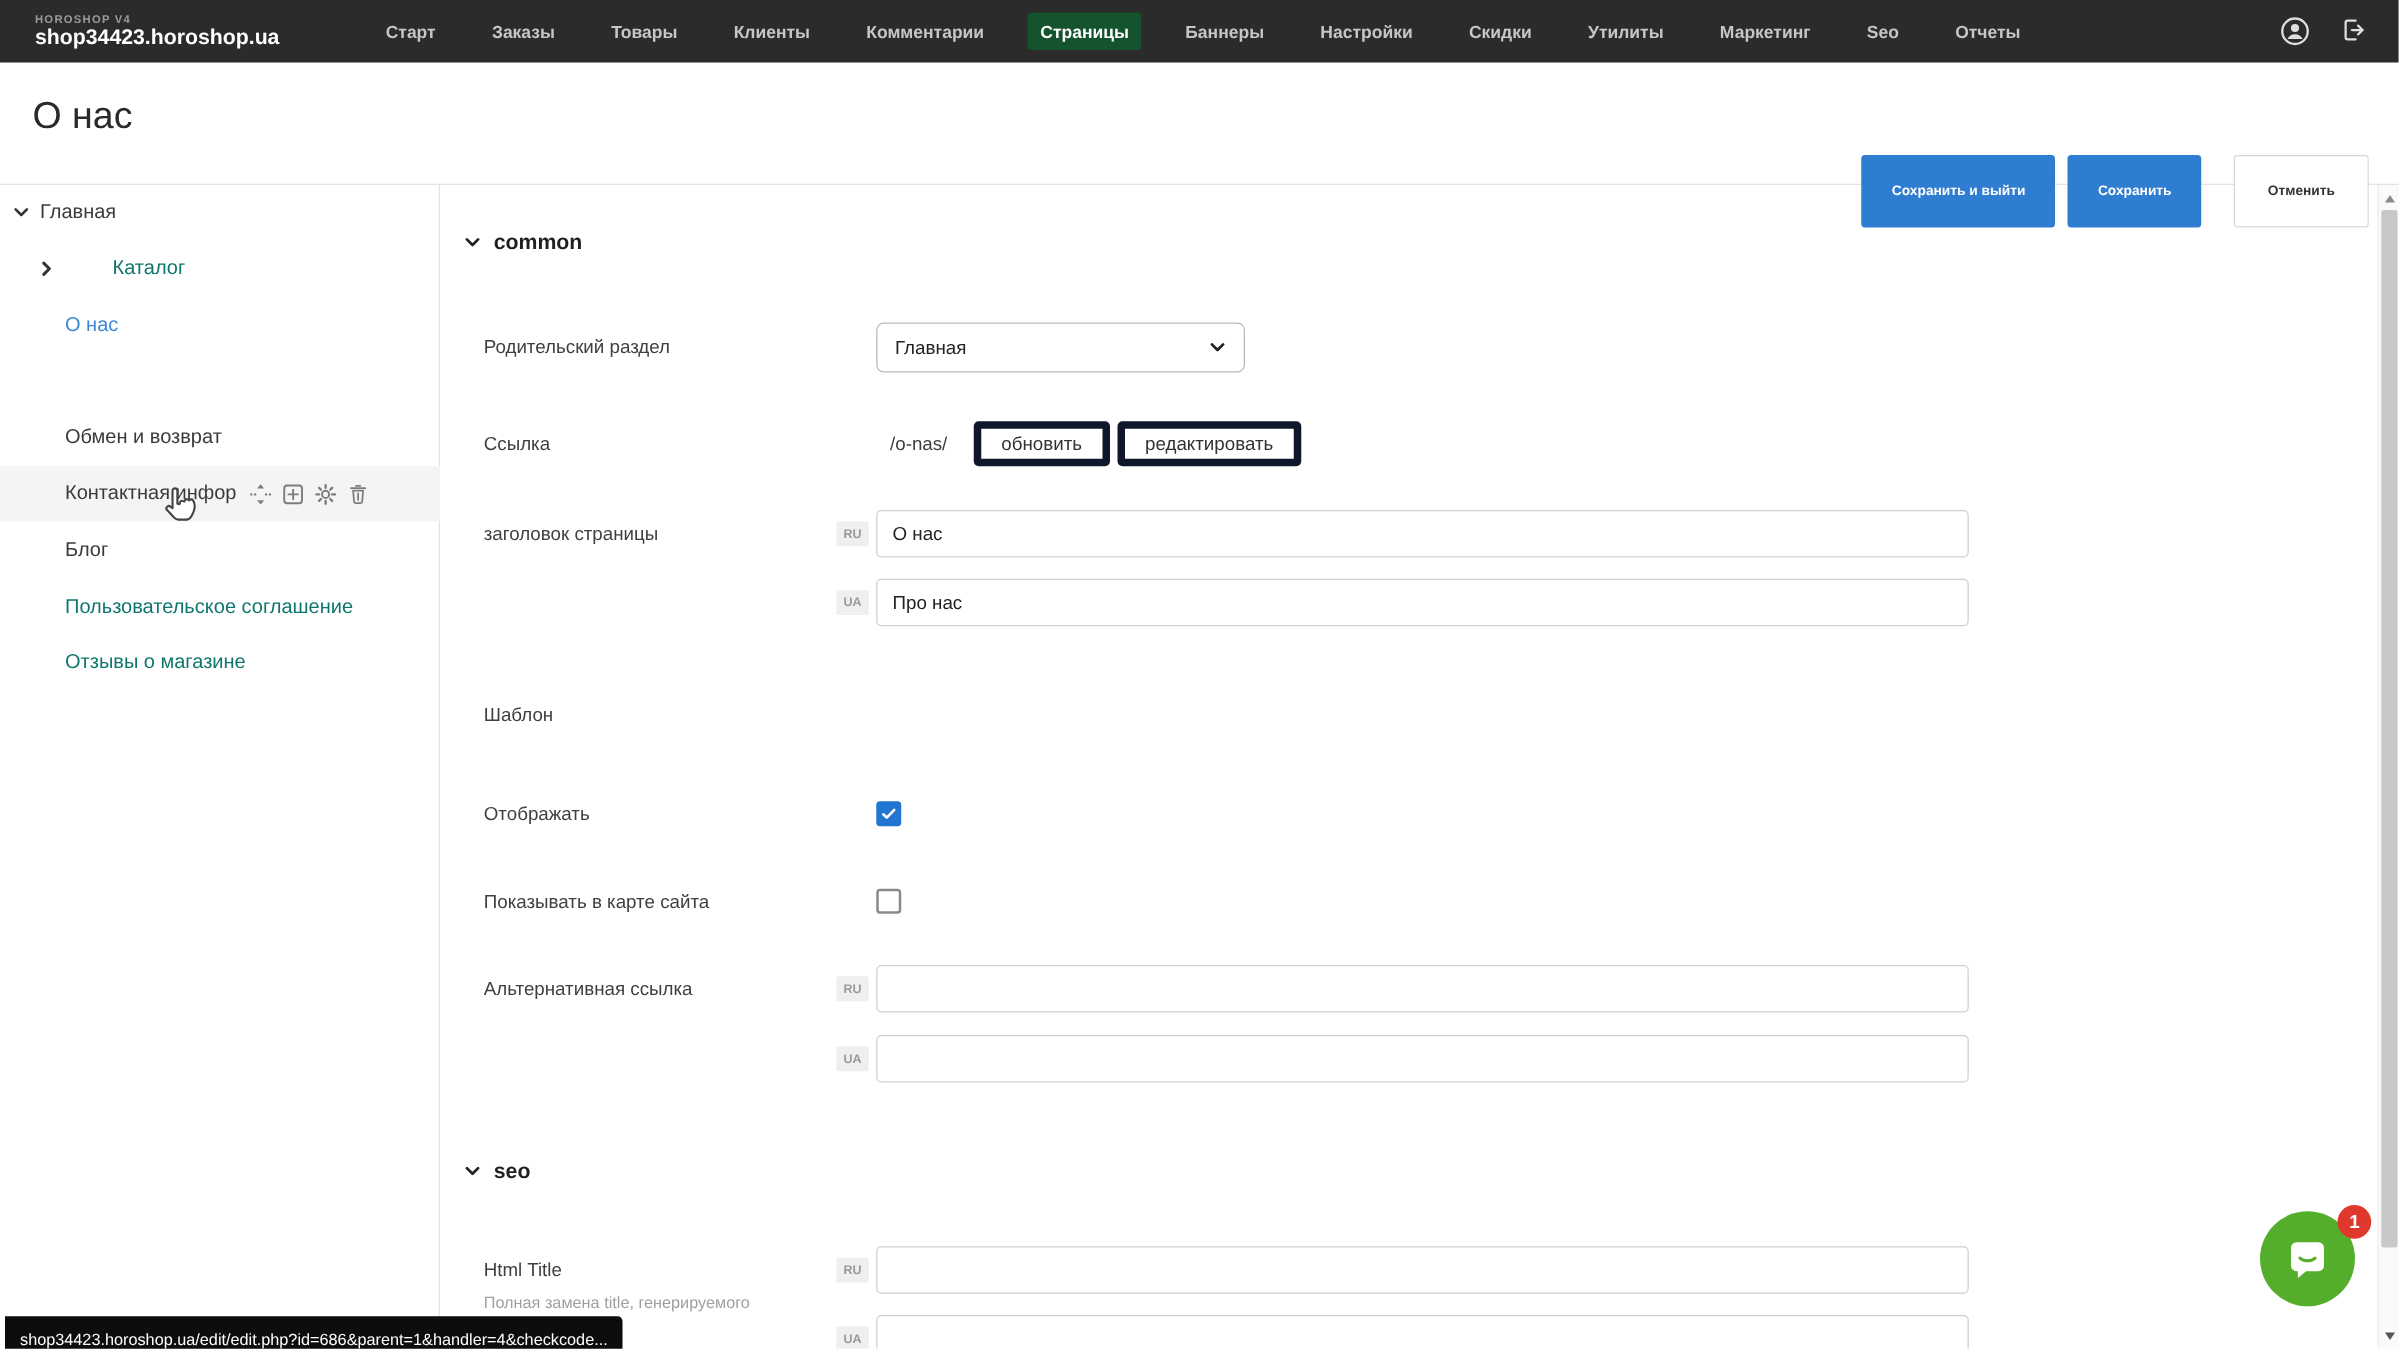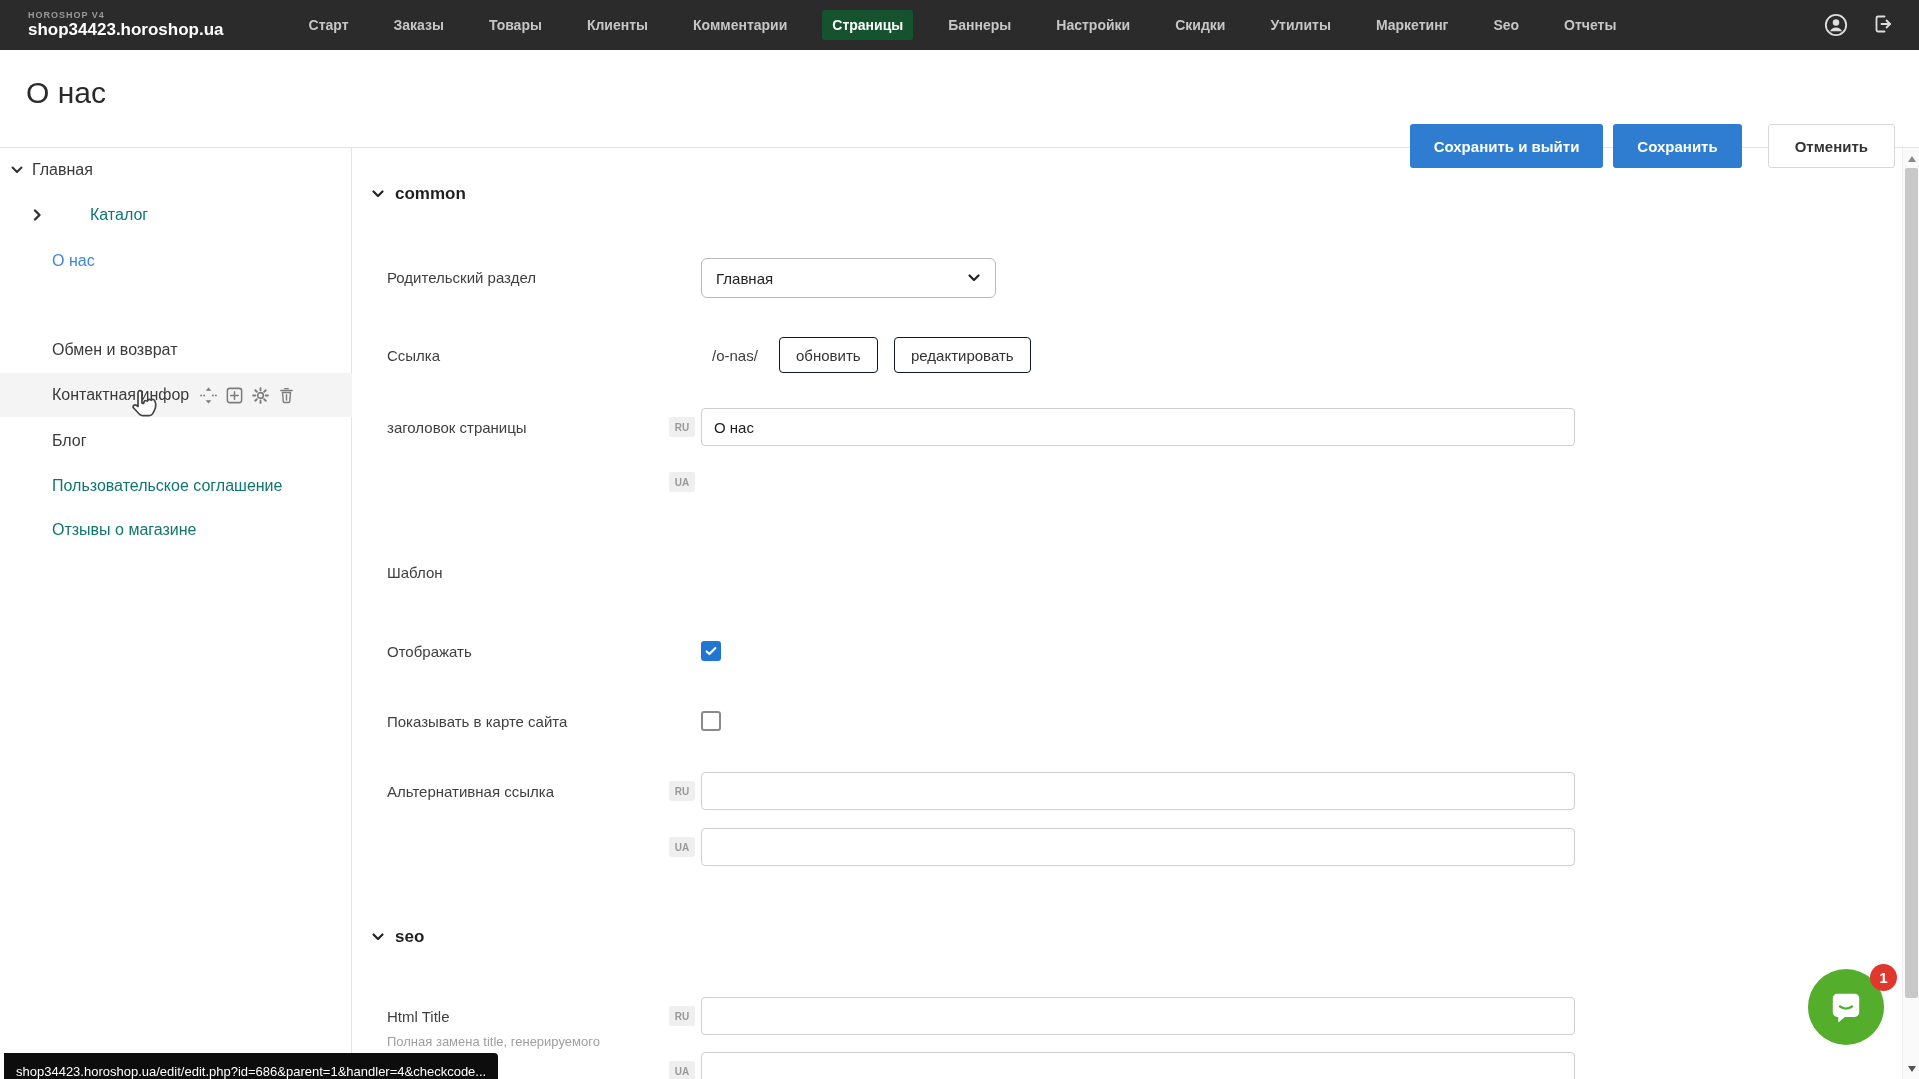--- a/index.html
+++ b/index.html
@@ -27,21 +27,21 @@
   .topbar-right { position:absolute; right:22px; top:0; height:50px; display:flex; align-items:center; gap:22px; }
   .topbar-icon { width:26px; height:26px; cursor:pointer; display:flex; }
 
   
   .page-header {
     position:absolute; left:0; top:50px; width:1919px; height:98px;
     background:#ffffff; border-bottom:1px solid #e3e3e3; z-index:10;
   }
   .page-title { position:absolute; left:26px; top:26px; font-size:30px; font-weight:normal; color:#2a2a2a; margin:0; }
   .header-actions { position:absolute; right:24px; top:74px; display:flex; align-items:center; }
-  .btn { height:44px; font-size:15px; font-weight:bold; border-radius:3px; cursor:pointer; font-family:inherit; }
+  .btn { height:58px; font-size:11px; font-weight:bold; border-radius:3px; cursor:pointer; font-family:inherit; }
   .btn-primary { background:#2e7dd1; color:#ffffff; border:none; padding:0 24px; }
   .btn-save-exit { margin-right:10px; }
   .btn-outline { background:#ffffff; color:#333333; border:1px solid #d8d8d8; padding:0 26px; margin-left:26px; }
 
   
   .sidebar {
     position:absolute; left:0; top:148px; width:352px; bottom:0;
     background:#ffffff; border-right:1px solid #e4e4e4; z-index:5;
   }
   .tree-row { position:absolute; left:0; width:352px; height:44px; display:flex; align-items:center; cursor:pointer; font-size:16px; color:#3a3a3a; }
@@ -72,21 +72,21 @@
   .select .chev { width:14px; height:14px; display:flex; }
   .text-input {
     width:874px; height:38px; border:1px solid #cfcfcf; border-radius:4px;
     padding:0 12px; font-size:15px; color:#222; font-family:inherit; outline:none; background:#fff;
   }
   .lang-tag {
     width:26px; height:20px; background:#efefef; border-radius:2px; color:#999;
     font-size:10px; font-weight:bold; display:flex; align-items:center; justify-content:center;
   }
   .mini-btn {
-    height:36px; background:#fff; border:1px solid #0f172a; border-radius:4px;
+    height:36px; background:#fff; border:6px solid #0f172a; border-radius:4px;
     padding:0 16px; font-size:15px; color:#333; cursor:pointer; font-family:inherit;
   }
   .link-path { font-size:15px; color:#3d3d3d; }
   .checkbox { width:20px; height:20px; border:2px solid #8a8a8a; border-radius:3px; background:#fff; cursor:pointer; display:flex; align-items:center; justify-content:center; }
   .checkbox.checked { background:#2176d2; border-color:#2176d2; }
 
   
   .scrollbar { position:absolute; right:0; top:148px; width:17px; bottom:0; background:#fafafa; border-left:1px solid #ededed; z-index:20; }
   .sb-arrow { position:absolute; left:0; width:17px; height:17px; display:flex; align-items:center; justify-content:center; cursor:pointer; }
   .sb-arrow.up { top:2px; } .sb-arrow.down { bottom:2px; }
@@ -269,20 +269,21 @@
 
   <div class="abs field-label" style="left:34px; top:199px;">Ссылка</div>
   <div class="abs link-path" style="left:359px; top:199px;">/o-nas/</div>
   <button class="abs mini-btn" style="left:426px; top:189px;">обновить</button>
   <button class="abs mini-btn" style="left:541px; top:189px;">редактировать</button>
 
   <div class="abs field-label" style="left:34px; top:271px;">заголовок страницы</div>
   <span class="abs lang-tag" style="left:316px; top:269px;">RU</span>
   <input class="abs text-input" style="left: 348px; top: 260px;" type="text" value="О нас">
   <span class="abs lang-tag" style="left:316px; top:324px;">UA</span>
+  <input class="abs text-input" style="left: 348px; top: 315px;" type="text" value="Про нас">
 
   <div class="abs field-label" style="left:34px; top:416px;">Шаблон</div>
 
   <div class="abs field-label" style="left:34px; top:495px;">Отображать</div>
   <div class="abs checkbox checked" style="left:348px; top:493px;">
     <svg viewBox="0 0 16 16" width="14" height="14" fill="none" stroke="#fff" stroke-width="2.4" stroke-linecap="round" stroke-linejoin="round">
         <path d="M3 8.5 6.2 11.5 13 4.5"></path>
       </svg>
   </div>
 

